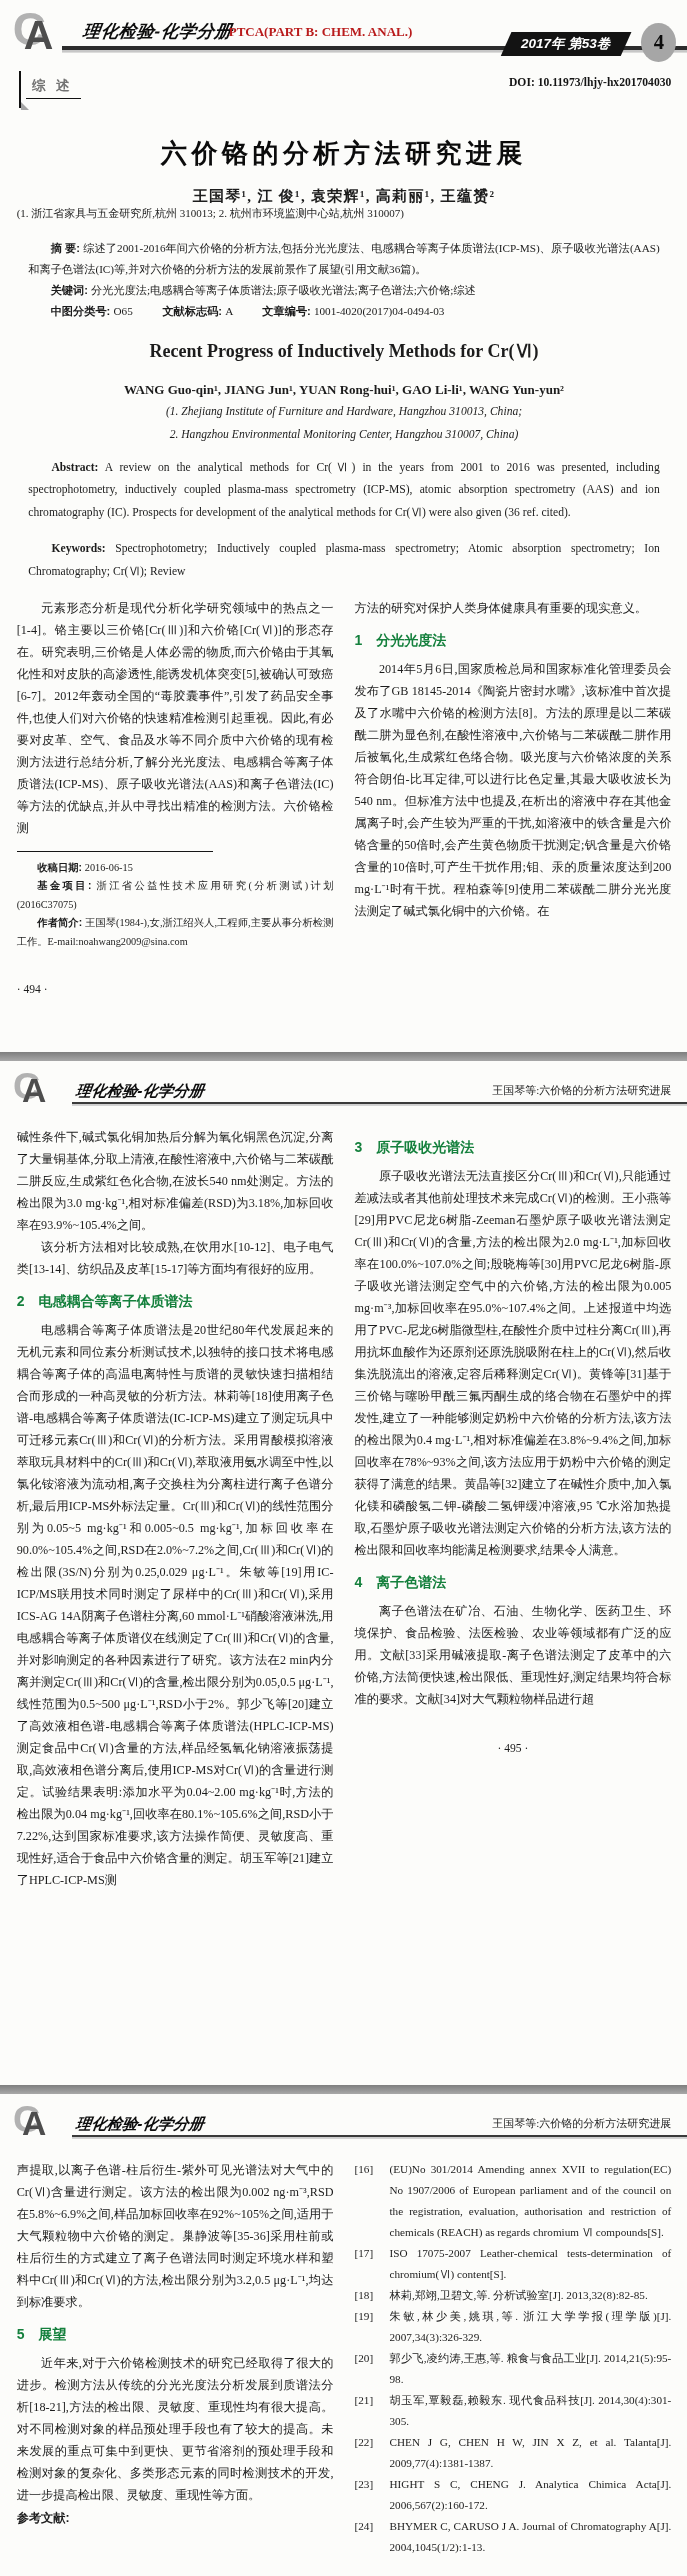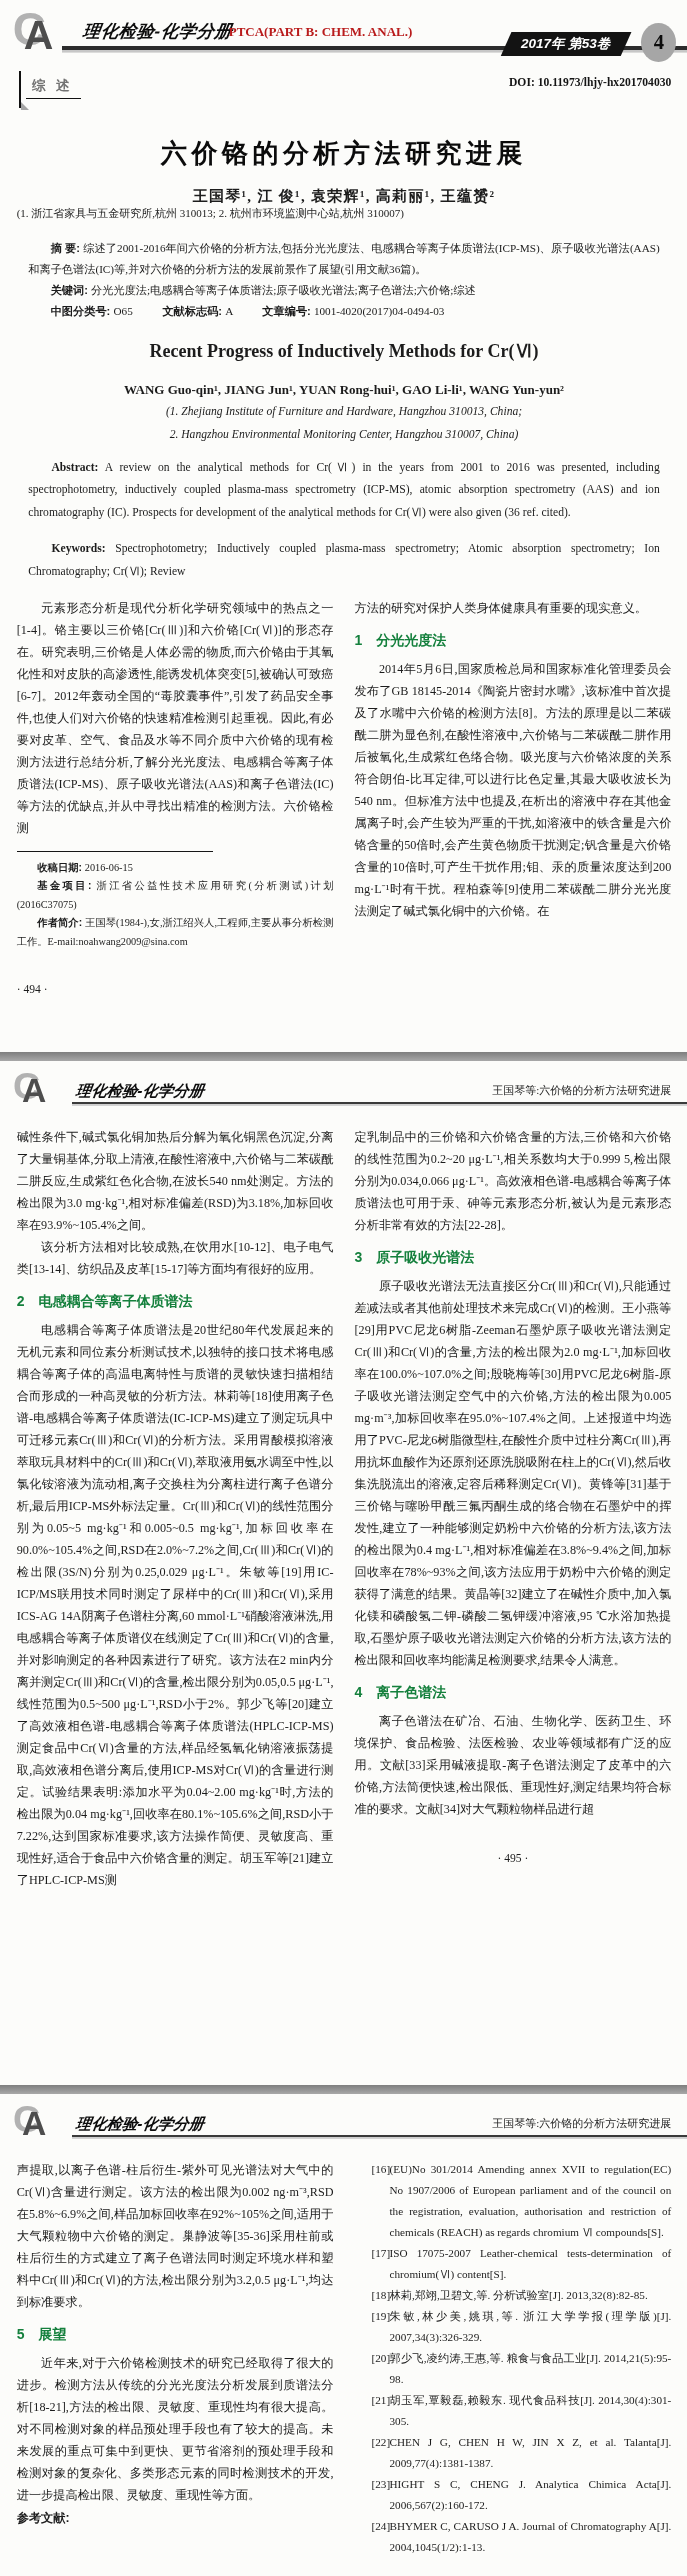--- a/index.html
+++ b/index.html
@@ -72,21 +72,21 @@
   .hdr2 .logo{transform:scale(.82);transform-origin:left top;top:7.7px;}
   .jname2{position:absolute;left:59px;top:22px;font:italic 900 15.4px/1 "Liberation Sans",sans-serif;
           transform:skewX(-8deg);color:#0d0d0d;white-space:nowrap;}
   .rhead{position:absolute;right:0;top:24.4px;font:11px/1 "Liberation Serif",serif;color:#222;}
   .hrule2{position:absolute;left:55px;right:-16.7px;top:41px;height:1.9px;background:#3a3a3a;
           box-shadow:0 1.9px 0 #cfcfcf;}
 
   
   .refs{font:11.2px/21px "Liberation Serif",serif;}
   .ref{position:relative;padding-left:35px;text-align:justify;margin:0;}
-  .ref .rno{position:absolute;left:17px;}
+  .ref .rno{position:absolute;left:0;}
   .reflabel{margin-top:5.1px;font:700 12.2px/1.2 "Liberation Sans",sans-serif;}
 </style>
 </head>
 <body>
 
 <div class="scan">
 
   <section class="page p1">
     <div class="hdr1">
       <div class="logo">
@@ -163,21 +163,20 @@
     </div>
 
     <div class="cols">
       <div class="col">
         <p class="p cont">碱性条件下,碱式氯化铜加热后分解为氧化铜黑色沉淀,分离了大量铜基体,分取上清液,在酸性溶液中,六价铬与二苯碳酰二肼反应,生成紫红色化合物,在波长540 nm处测定。方法的检出限为3.0 mg·kg⁻¹,相对标准偏差(RSD)为3.18%,加标回收率在93.9%~105.4%之间。</p>
         <p class="p">该分析方法相对比较成熟,在饮用水[10-12]、电子电气类[13-14]、纺织品及皮革[15-17]等方面均有很好的应用。</p>
         <h2 class="sec">2　电感耦合等离子体质谱法</h2>
         <p class="p">电感耦合等离子体质谱法是20世纪80年代发展起来的无机元素和同位素分析测试技术,以独特的接口技术将电感耦合等离子体的高温电离特性与质谱的灵敏快速扫描相结合而形成的一种高灵敏的分析方法。林莉等[18]使用离子色谱-电感耦合等离子体质谱法(IC-ICP-MS)建立了测定玩具中可迁移元素Cr(Ⅲ)和Cr(Ⅵ)的分析方法。采用胃酸模拟溶液萃取玩具材料中的Cr(Ⅲ)和Cr(Ⅵ),萃取液用氨水调至中性,以氯化铵溶液为流动相,离子交换柱为分离柱进行离子色谱分析,最后用ICP-MS外标法定量。Cr(Ⅲ)和Cr(Ⅵ)的线性范围分别为0.05~5 mg·kg⁻¹和0.005~0.5 mg·kg⁻¹,加标回收率在90.0%~105.4%之间,RSD在2.0%~7.2%之间,Cr(Ⅲ)和Cr(Ⅵ)的检出限(3S/N)分别为0.25,0.029 μg·L⁻¹。朱敏等[19]用IC-ICP/MS联用技术同时测定了尿样中的Cr(Ⅲ)和Cr(Ⅵ),采用ICS-AG 14A阴离子色谱柱分离,60 mmol·L⁻¹硝酸溶液淋洗,用电感耦合等离子体质谱仪在线测定了Cr(Ⅲ)和Cr(Ⅵ)的含量,并对影响测定的各种因素进行了研究。该方法在2 min内分离并测定Cr(Ⅲ)和Cr(Ⅵ)的含量,检出限分别为0.05,0.5 μg·L⁻¹,线性范围为0.5~500 μg·L⁻¹,RSD小于2%。郭少飞等[20]建立了高效液相色谱-电感耦合等离子体质谱法(HPLC-ICP-MS)测定食品中Cr(Ⅵ)含量的方法,样品经氢氧化钠溶液振荡提取,高效液相色谱分离后,使用ICP-MS对Cr(Ⅵ)的含量进行测定。试验结果表明:添加水平为0.04~2.00 mg·kg⁻¹时,方法的检出限为0.04 mg·kg⁻¹,回收率在80.1%~105.6%之间,RSD小于7.22%,达到国家标准要求,该方法操作简便、灵敏度高、重现性好,适合于食品中六价铬含量的测定。胡玉军等[21]建立了HPLC-ICP-MS测</p>
       </div>
       <div class="col">
-        <p class="p cont">定乳制品中的三价铬和六价铬含量的方法,三价铬和六价铬的线性范围为0.2~20 μg·L⁻¹,相关系数均大于0.999 5,检出限分别为0.034,0.066 μg·L⁻¹。高效液相色谱-电感耦合等离子体质谱法也可用于汞、砷等元素形态分析,被认为是元素形态分析非常有效的方法[22-28]。</p>
         <h2 class="sec">3　原子吸收光谱法</h2>
         <p class="p">原子吸收光谱法无法直接区分Cr(Ⅲ)和Cr(Ⅵ),只能通过差减法或者其他前处理技术来完成Cr(Ⅵ)的检测。王小燕等[29]用PVC尼龙6树脂-Zeeman石墨炉原子吸收光谱法测定Cr(Ⅲ)和Cr(Ⅵ)的含量,方法的检出限为2.0 mg·L⁻¹,加标回收率在100.0%~107.0%之间;殷晓梅等[30]用PVC尼龙6树脂-原子吸收光谱法测定空气中的六价铬,方法的检出限为0.005 mg·m⁻³,加标回收率在95.0%~107.4%之间。上述报道中均选用了PVC-尼龙6树脂微型柱,在酸性介质中过柱分离Cr(Ⅲ),再用抗坏血酸作为还原剂还原洗脱吸附在柱上的Cr(Ⅵ),然后收集洗脱流出的溶液,定容后稀释测定Cr(Ⅵ)。黄锋等[31]基于三价铬与噻吩甲酰三氟丙酮生成的络合物在石墨炉中的挥发性,建立了一种能够测定奶粉中六价铬的分析方法,该方法的检出限为0.4 mg·L⁻¹,相对标准偏差在3.8%~9.4%之间,加标回收率在78%~93%之间,该方法应用于奶粉中六价铬的测定获得了满意的结果。黄晶等[32]建立了在碱性介质中,加入氯化镁和磷酸氢二钾-磷酸二氢钾缓冲溶液,95 ℃水浴加热提取,石墨炉原子吸收光谱法测定六价铬的分析方法,该方法的检出限和回收率均能满足检测要求,结果令人满意。</p>
         <h2 class="sec">4　离子色谱法</h2>
         <p class="p">离子色谱法在矿冶、石油、生物化学、医药卫生、环境保护、食品检验、法医检验、农业等领域都有广泛的应用。文献[33]采用碱液提取-离子色谱法测定了皮革中的六价铬,方法简便快速,检出限低、重现性好,测定结果均符合标准的要求。文献[34]对大气颗粒物样品进行超</p>
         <div class="pageno ctr">· 495 ·</div>
       </div>
     </div>
   </section>
 
   <div class="gap"></div>

